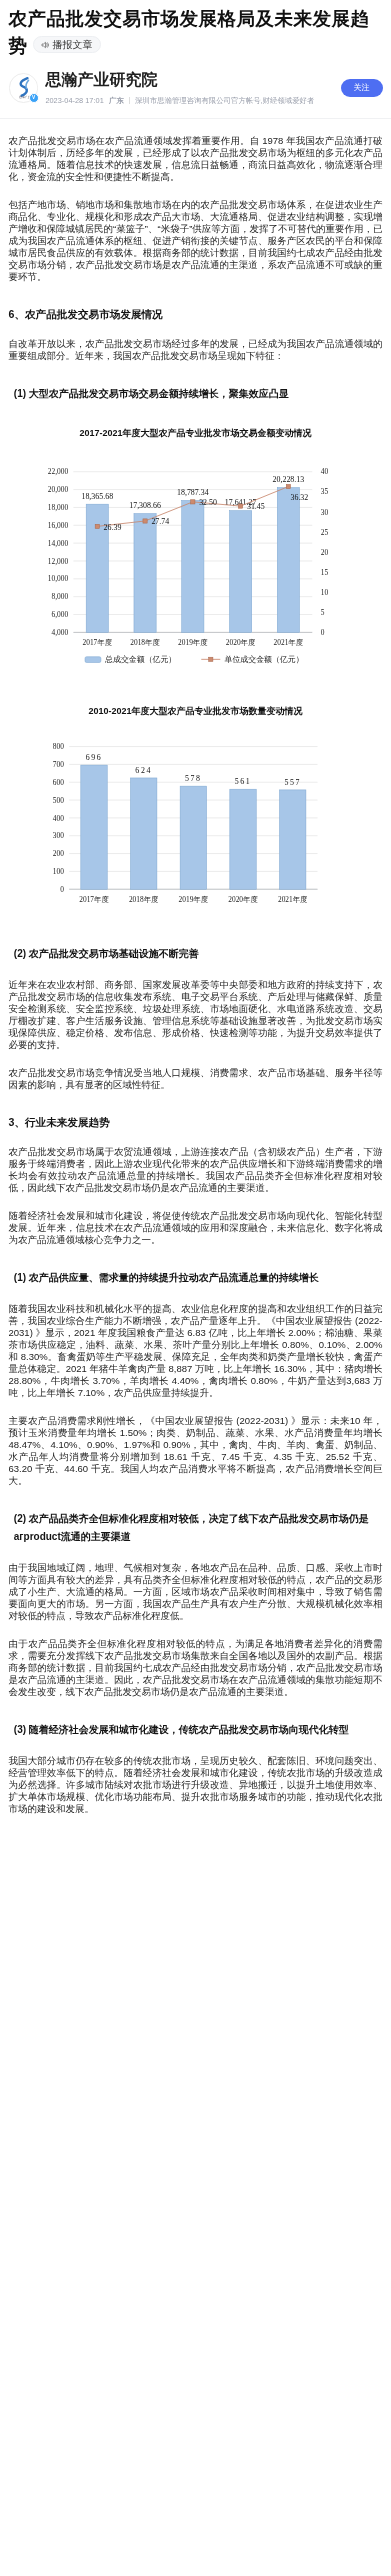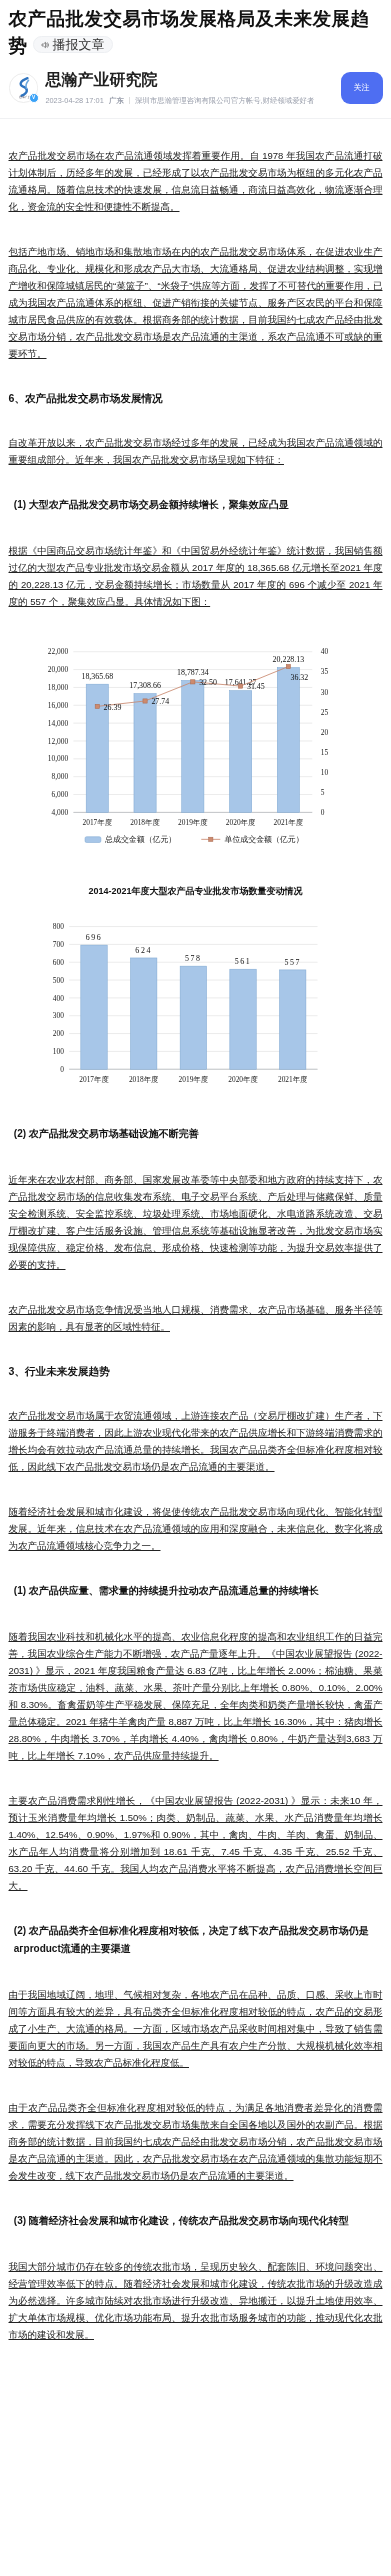--- a/index.html
+++ b/index.html
@@ -1,39 +1,39 @@
 <!DOCTYPE html>
 <html style="font-size:8.5px"><head>
 <meta charset="utf-8">
 <style>
   html,body{margin:0;padding:0;background:#fff;}
   body{width:391px;font-family:"Liberation Sans","DejaVu Sans",sans-serif;color:#222;}
   .page{padding:3.2px 8.5px 12.7px;}
   
   .title{font-size:18.5px;line-height:26.4px;font-weight:700;color:#111;margin:3.2px 0 7.4px;letter-spacing:0.5px;}
   .broadcast{display:inline-flex;align-items:center;gap:3.2px;height:17px;padding:0 7.4px;margin-left:5.3px;
-    border-radius:9px;background:#f6f7f9;border:0.5px solid #edeff2;font-size:13px;color:#333;
+    border-radius:9px;background:#f6f7f9;border:0.5px solid #edeff2;font-size:10px;color:#333;
     vertical-align:3.2px;cursor:pointer;font-family:inherit;}
   .broadcast svg{display:block;}
   .author-row{display:flex;align-items:center;margin-top:10.6px;}
   .avatar{width:27.5px;height:27.5px;border-radius:50%;border:0.5px solid #ececec;position:relative;flex:none;background:#fff;cursor:pointer;}
   .avatar>svg{display:block;width:100%;height:100%;}
   .vbadge{position:absolute;right:-1.6px;bottom:-1.6px;width:8px;height:8px;border-radius:50%;
     background:#3aa2f7;color:#fff;font-size:4.8px;line-height:8px;text-align:center;border:1.1px solid #fff;font-weight:700;}
   .author-info{margin-left:7.4px;flex:1;min-width:0;}
   .author-name{font-size:16px;font-weight:700;color:#1f1f1f;cursor:pointer;}
   .author-meta{margin-top:5px;font-size:7.4px;color:#999eab;display:flex;align-items:center;white-space:nowrap;overflow:hidden;}
   .meta-loc{margin-left:5.3px;font-weight:bold;}
   .vdiv{display:inline-block;width:0.5px;height:6.9px;background:#ddd;margin:0 5.3px;flex:none;}
   .bio{overflow:hidden;text-overflow:ellipsis;}
-  .follow{width:42px;height:32px;border-radius:9px;background:#4e6ef2;color:#fff;font-size:8px;border:none;
+  .follow{width:42px;height:18px;border-radius:9px;background:#4e6ef2;color:#fff;font-size:8px;border:none;
     margin-left:6.3px;flex:none;cursor:pointer;font-family:inherit;}
   .divider{border:none;border-top:0.5px solid #f0f1f3;margin:12.7px -8.5px 0;}
   
-  .article-body p{font-size:9.5px;line-height:17px;text-align:justify;margin:28px 0;color:#222;text-decoration:underline;}
+  .article-body p{font-size:9.5px;line-height:12px;text-align:justify;margin:16px 0;color:#222;}
   .article-body h2{font-size:10.6px;line-height:16px;margin:23px 0 0;color:#141414;}
   .article-body h3{font-size:10px;line-height:18px;margin:23px 0 0;padding-left:5.3px;color:#141414;}
   
   .chart-block{margin:24px 0 21px;}
   .chart-title{text-align:center;font-weight:700;font-size:9px;color:#111;margin:0 0 18px;}
   .chart-block svg{display:block;margin:0 auto;}
   .tick,.xtick{font:14px "Liberation Serif","DejaVu Serif",serif;fill:#1a1a1a;}
   .dlabel{font:15px "Liberation Serif","DejaVu Serif",serif;fill:#111;}
   .legend-text{font:15px "Liberation Serif","DejaVu Serif",serif;fill:#111;}
 </style>
@@ -73,22 +73,22 @@
   </div>
 
   <hr class="divider">
 
   <main class="article-body">
       <p>农产品批发交易市场在农产品流通领域发挥着重要作用。自 1978 年我国农产品流通打破计划体制后，历经多年的发展，已经形成了以农产品批发交易市场为枢纽的多元化农产品流通格局。随着信息技术的快速发展，信息流日益畅通，商流日益高效化，物流逐渐合理化，资金流的安全性和便捷性不断提高。</p>
       <p>包括产地市场、销地市场和集散地市场在内的农产品批发交易市场体系，在促进农业生产商品化、专业化、规模化和形成农产品大市场、大流通格局、促进农业结构调整，实现增产增收和保障城镇居民的“菜篮子”、“米袋子”供应等方面，发挥了不可替代的重要作用，已成为我国农产品流通体系的枢纽、促进产销衔接的关键节点、服务产区农民的平台和保障城市居民食品供应的有效载体。根据商务部的统计数据，目前我国约七成农产品经由批发交易市场分销，农产品批发交易市场是农产品流通的主渠道，系农产品流通不可或缺的重要环节。</p>
       <h2>6、农产品批发交易市场发展情况</h2>
       <p>自改革开放以来，农产品批发交易市场经过多年的发展，已经成为我国农产品流通领域的重要组成部分。近年来，我国农产品批发交易市场呈现如下特征：</p>
       <h3>(1) 大型农产品批发交易市场交易金额持续增长，聚集效应凸显</h3>
-      <p>根据《中国商品交易市场统计年鉴》和《中国贸易外经统计年鉴》统计数据，我国销售额过亿的大型农产品专业批发市场交易金额从 2017 年度的 18,365.68 亿元增长至2021 年度的 20,228.13 亿元，交易金额持续增长；市场数量从 2017 年度的 696 个减少至 2021 年度的 557 个，聚集效应凸显。具体情况如下图：</p>
       <figure class="chart-block">
+        <div class="chart-title">2017-2021年度大型农产品专业批发市场交易金额变动情况</div>
         <svg width="328" height="223" viewBox="0 0 620 422">
           <line x1="78" y1="330" x2="530" y2="330" stroke="#d9d9d9" stroke-width="1"></line>
           <text class="tick" x="68" y="335" text-anchor="end">4,000</text>
           <line x1="78" y1="296.22222222222223" x2="530" y2="296.22222222222223" stroke="#d9d9d9" stroke-width="1"></line>
           <text class="tick" x="68" y="301.22222222222223" text-anchor="end">6,000</text>
           <line x1="78" y1="262.44444444444446" x2="530" y2="262.44444444444446" stroke="#d9d9d9" stroke-width="1"></line>
           <text class="tick" x="68" y="267.44444444444446" text-anchor="end">8,000</text>
           <line x1="78" y1="228.66666666666669" x2="530" y2="228.66666666666669" stroke="#d9d9d9" stroke-width="1"></line>
           <text class="tick" x="68" y="233.66666666666669" text-anchor="end">10,000</text>
           <line x1="78" y1="194.88888888888889" x2="530" y2="194.88888888888889" stroke="#d9d9d9" stroke-width="1"></line>
@@ -140,21 +140,21 @@
           <text class="xtick" x="394.40000000000003" y="354" text-anchor="middle">2020年度</text>
           <text class="xtick" x="484.8" y="354" text-anchor="middle">2021年度</text>
           <rect x="100" y="376" width="30" height="11" rx="3" fill="#a7c6e8" stroke="#7fa8d2"></rect>
           <text class="legend-text" x="138" y="386">总成交金额（亿元）</text>
           <line x1="320" y1="381" x2="356" y2="381" stroke="#c8876d" stroke-width="1.6"></line>
           <rect x="334" y="377" width="8" height="8" fill="#cd8a6e" stroke="#a96a50"></rect>
           <text class="legend-text" x="364" y="386">单位成交金额（亿元）</text>
         </svg>
       </figure>
       <figure class="chart-block">
-        <div class="chart-title">2014-2021年度大型农产品专业批发市场数量变动情况</div>
+        <div class="chart-title">2010-2021年度大型农产品专业批发市场数量变动情况</div>
         <svg width="328" height="186" viewBox="0 0 620 352">
           <line x1="70" y1="290" x2="540" y2="290" stroke="#d9d9d9" stroke-width="1"></line>
           <text class="tick" x="60" y="295" text-anchor="end">0</text>
           <line x1="70" y1="256.25" x2="540" y2="256.25" stroke="#d9d9d9" stroke-width="1"></line>
           <text class="tick" x="60" y="261.25" text-anchor="end">100</text>
           <line x1="70" y1="222.5" x2="540" y2="222.5" stroke="#d9d9d9" stroke-width="1"></line>
           <text class="tick" x="60" y="227.5" text-anchor="end">200</text>
           <line x1="70" y1="188.75" x2="540" y2="188.75" stroke="#d9d9d9" stroke-width="1"></line>
           <text class="tick" x="60" y="193.75" text-anchor="end">300</text>
           <line x1="70" y1="155" x2="540" y2="155" stroke="#d9d9d9" stroke-width="1"></line>
@@ -182,25 +182,25 @@
           <text class="xtick" x="211" y="314" text-anchor="middle">2018年度</text>
           <text class="xtick" x="305" y="314" text-anchor="middle">2019年度</text>
           <text class="xtick" x="399" y="314" text-anchor="middle">2020年度</text>
           <text class="xtick" x="493" y="314" text-anchor="middle">2021年度</text>
         </svg>
       </figure>
       <h3>(2) 农产品批发交易市场基础设施不断完善</h3>
       <p>近年来在农业农村部、商务部、国家发展改革委等中央部委和地方政府的持续支持下，农产品批发交易市场的信息收集发布系统、电子交易平台系统、产后处理与储藏保鲜、质量安全检测系统、安全监控系统、垃圾处理系统、市场地面硬化、水电道路系统改造、交易厅棚改扩建、客户生活服务设施、管理信息系统等基础设施显著改善，为批发交易市场实现保障供应、稳定价格、发布信息、形成价格、快速检测等功能，为提升交易效率提供了必要的支持。</p>
       <p>农产品批发交易市场竞争情况受当地人口规模、消费需求、农产品市场基础、服务半径等因素的影响，具有显著的区域性特征。</p>
       <h2>3、行业未来发展趋势</h2>
-      <p>农产品批发交易市场属于农贸流通领域，上游连接农产品（交易厅棚改扩建）生产者，下游服务于终端消费者，因此上游农业现代化带来的农产品供应增长和下游终端消费需求的增长均会有效拉动农产品流通总量的持续增长。我国农产品品类齐全但标准化程度相对较低，因此线下农产品批发交易市场仍是农产品流通的主要渠道。</p>
+      <p>农产品批发交易市场属于农贸流通领域，上游连接农产品（含初级农产品）生产者，下游服务于终端消费者，因此上游农业现代化带来的农产品供应增长和下游终端消费需求的增长均会有效拉动农产品流通总量的持续增长。我国农产品品类齐全但标准化程度相对较低，因此线下农产品批发交易市场仍是农产品流通的主要渠道。</p>
       <p>随着经济社会发展和城市化建设，将促使传统农产品批发交易市场向现代化、智能化转型发展。近年来，信息技术在农产品流通领域的应用和深度融合，未来信息化、数字化将成为农产品流通领域核心竞争力之一。</p>
       <h3>(1) 农产品供应量、需求量的持续提升拉动农产品流通总量的持续增长</h3>
       <p>随着我国农业科技和机械化水平的提高、农业信息化程度的提高和农业组织工作的日益完善，我国农业综合生产能力不断增强，农产品产量逐年上升。《中国农业展望报告 (2022-2031) 》显示，2021 年度我国粮食产量达 6.83 亿吨，比上年增长 2.00%；棉油糖、果菜茶市场供应稳定，油料、蔬菜、水果、茶叶产量分别比上年增长 0.80%、0.10%、2.00%和 8.30%。畜禽蛋奶等生产平稳发展、保障充足，全年肉类和奶类产量增长较快，禽蛋产量总体稳定。2021 年猪牛羊禽肉产量 8,887 万吨，比上年增长 16.30%，其中：猪肉增长 28.80%，牛肉增长 3.70%，羊肉增长 4.40%，禽肉增长 0.80%，牛奶产量达到3,683 万吨，比上年增长 7.10%，农产品供应量持续提升。</p>
-      <p>主要农产品消费需求刚性增长，《中国农业展望报告 (2022-2031) 》显示：未来10 年，预计玉米消费量年均增长 1.50%；肉类、奶制品、蔬菜、水果、水产品消费量年均增长 1.40%、12.54%、0.90%、1.97%和 0.90%，其中，禽肉、牛肉、羊肉、禽蛋、奶制品、水产品年人均消费量将分别增加到 18.61 千克、7.45 千克、4.35 千克、25.52 千克、63.20 千克、44.60 千克。我国人均农产品消费水平将不断提高，农产品消费增长空间巨大。</p>
+      <p>主要农产品消费需求刚性增长，《中国农业展望报告 (2022-2031) 》显示：未来10 年，预计玉米消费量年均增长 1.50%；肉类、奶制品、蔬菜、水果、水产品消费量年均增长 48.47%、4.10%、0.90%、1.97%和 0.90%，其中，禽肉、牛肉、羊肉、禽蛋、奶制品、水产品年人均消费量将分别增加到 18.61 千克、7.45 千克、4.35 千克、25.52 千克、63.20 千克、44.60 千克。我国人均农产品消费水平将不断提高，农产品消费增长空间巨大。</p>
       <h3>(2) 农产品品类齐全但标准化程度相对较低，决定了线下农产品批发交易市场仍是агproduct流通的主要渠道</h3>
       <p>由于我国地域辽阔，地理、气候相对复杂，各地农产品在品种、品质、口感、采收上市时间等方面具有较大的差异，具有品类齐全但标准化程度相对较低的特点，农产品的交易形成了小生产、大流通的格局。一方面，区域市场农产品采收时间相对集中，导致了销售需要面向更大的市场。另一方面，我国农产品生产具有农户生产分散、大规模机械化效率相对较低的特点，导致农产品标准化程度低。</p>
       <p>由于农产品品类齐全但标准化程度相对较低的特点，为满足各地消费者差异化的消费需求，需要充分发挥线下农产品批发交易市场集散来自全国各地以及国外的农副产品。根据商务部的统计数据，目前我国约七成农产品经由批发交易市场分销，农产品批发交易市场是农产品流通的主渠道。因此，农产品批发交易市场在农产品流通领域的集散功能短期不会发生改变，线下农产品批发交易市场仍是农产品流通的主要渠道。</p>
       <h3>(3) 随着经济社会发展和城市化建设，传统农产品批发交易市场向现代化转型</h3>
       <p>我国大部分城市仍存在较多的传统农批市场，呈现历史较久、配套陈旧、环境问题突出、经营管理效率低下的特点。随着经济社会发展和城市化建设，传统农批市场的升级改造成为必然选择。许多城市陆续对农批市场进行升级改造、异地搬迁，以提升土地使用效率、扩大单体市场规模、优化市场功能布局、提升农批市场服务城市的功能，推动现代化农批市场的建设和发展。</p>
     </main>
 </div>
 
 
 </body></html>

